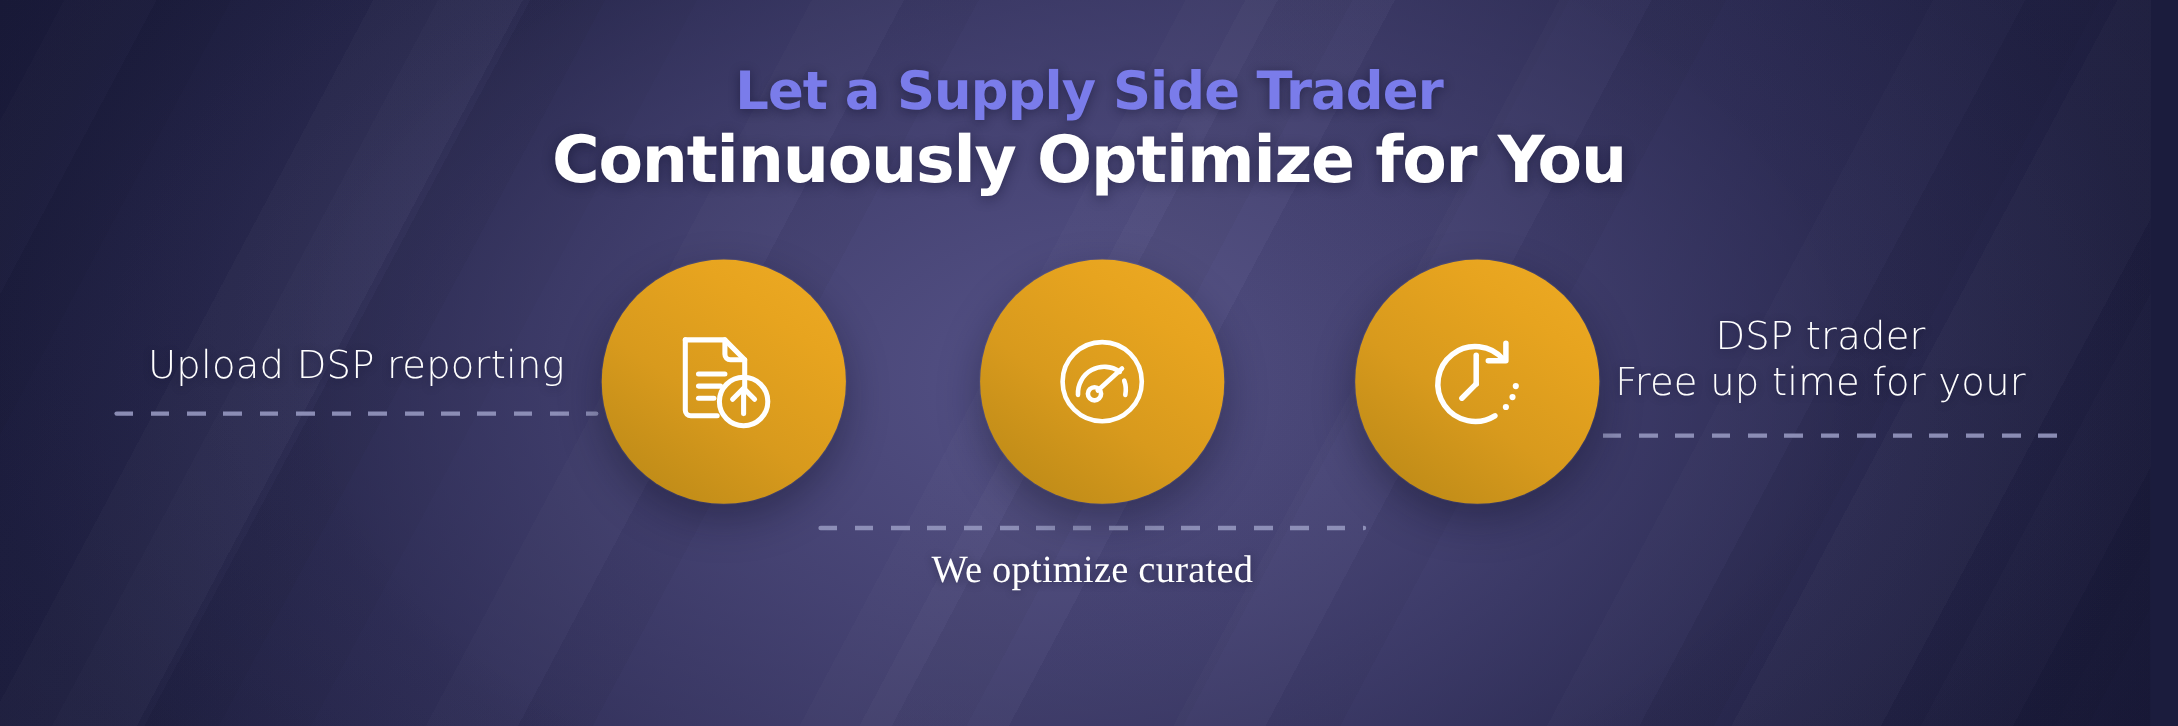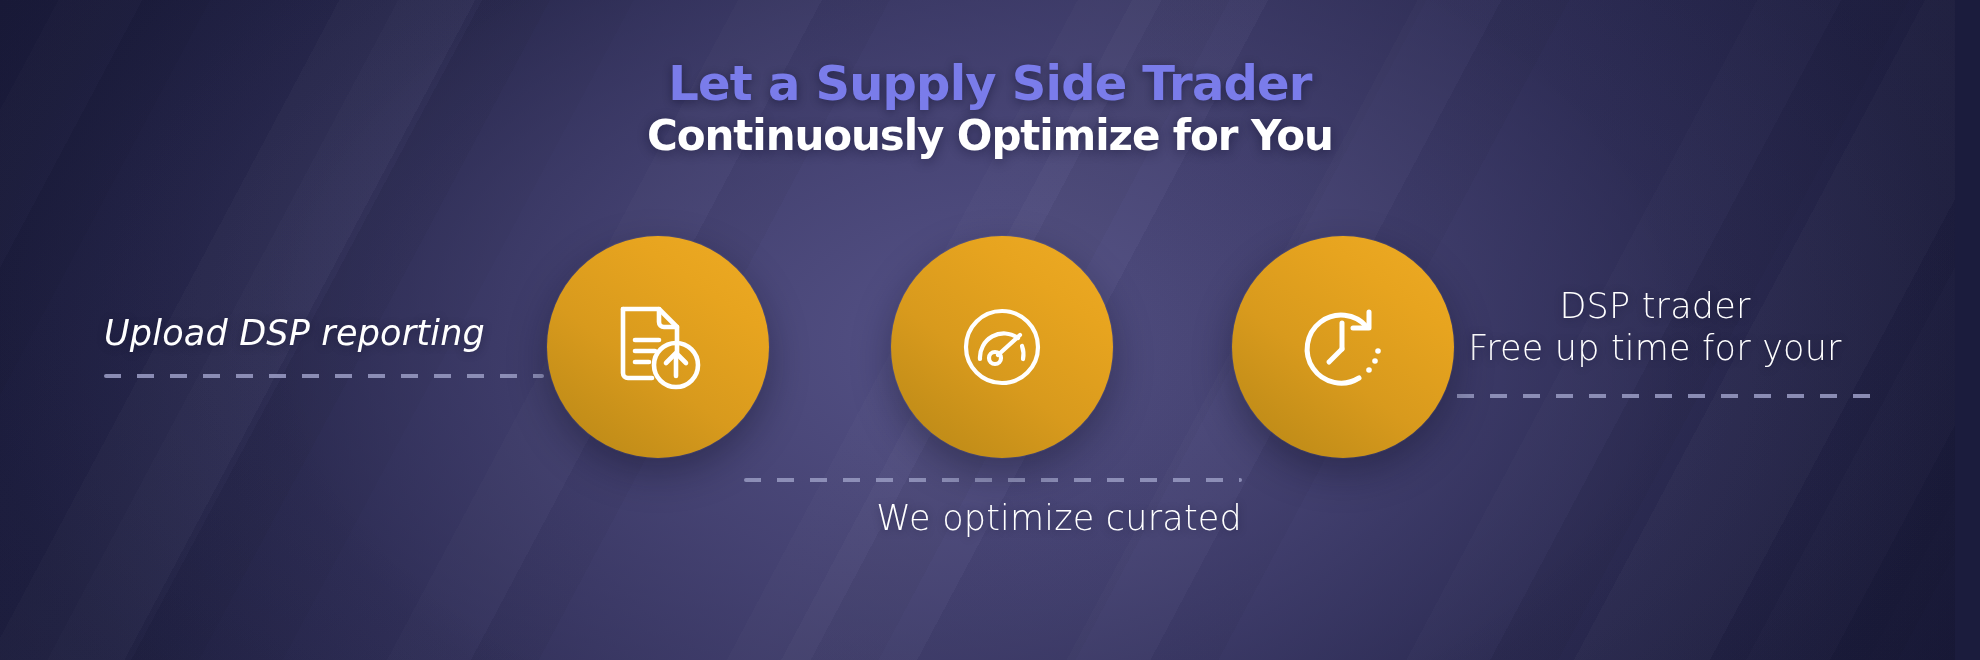--- a/index.html
+++ b/index.html
@@ -75,21 +75,21 @@
     font-weight:700;
     font-size:48px;
     letter-spacing:-0.8px;
     color:#7a7cea;
     line-height:1.06;
     text-shadow:0 2px 10px rgba(12,12,38,0.45);
   }
   .headline-2 {
     font-family:"DejaVu Sans", sans-serif;
     font-weight:700;
-    font-size:42px;
+    font-size:59px;
     letter-spacing:-1.1px;
     color:#ffffff;
     line-height:1.1;
     margin-top:4px;
     text-shadow:0 2px 12px rgba(12,12,38,0.45);
   }
 
   
   .dash-line {
     position:absolute;
@@ -128,22 +128,22 @@
     position:absolute;
     color:#ffffff;
     font-family:"DejaVu Sans", sans-serif;
     font-weight:300;
     font-size:35px;
     line-height:1.2;
     letter-spacing:0.2px;
     z-index:4;
     text-shadow:0 1px 8px rgba(14,14,38,0.40);
   }
-  .caption-left   { left:104px;  top:312px; width:440px; text-align:left;font-style:italic; }
-  .caption-mid    { left:744px;  top:497px; width:498px; text-align:right; }
+  .caption-left   { left:104px;  top:312px; width:440px; text-align:center; }
+  .caption-mid    { left:744px;  top:497px; width:498px; text-align:center;font-family:Liberation Serif, serif; }
   .caption-right  { left:1424px; top:285px; width:462px; text-align:center; }
   .caption .line { display:block; }
 </style>
 </head>
 <body>
 
 <div class="banner">
 
   <div class="bg-bands"></div>
   <div class="bg-bands2"></div>

